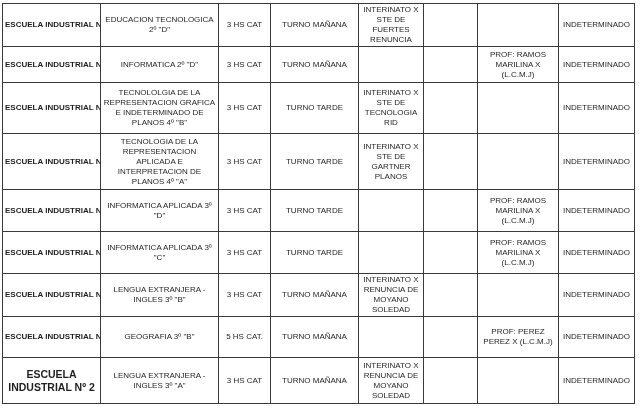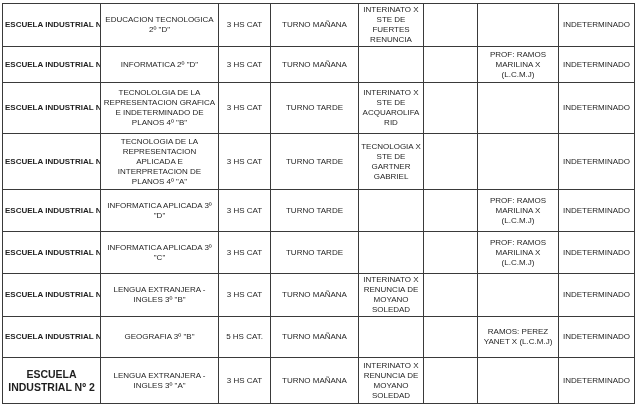--- a/index.html
+++ b/index.html
@@ -101,31 +101,31 @@
           <td class="cell-note"></td>
           <td class="cell-extra"></td>
           <td class="cell-prof">PROF: RAMOS MARILINA X (L.C.M.J)</td>
           <td class="cell-term">INDETERMINADO</td>
         </tr>
         <tr>
           <td class="cell-school">ESCUELA INDUSTRIAL Nº 2</td>
           <td class="cell-subject">TECNOLOLGIA DE LA REPRESENTACION GRAFICA E INDETERMINADO DE PLANOS 4º "B"</td>
           <td class="cell-hours">3 HS CAT</td>
           <td class="cell-shift">TURNO TARDE</td>
-          <td class="cell-note">INTERINATO X STE DE ACQUAROLIFA RID</td>
+          <td class="cell-note">INTERINATO X STE DE TECNOLOGIA RID</td>
           <td class="cell-extra"></td>
           <td class="cell-prof"></td>
           <td class="cell-term">INDETERMINADO</td>
         </tr>
         <tr>
           <td class="cell-school">ESCUELA INDUSTRIAL Nº 2</td>
           <td class="cell-subject">TECNOLOGIA DE LA REPRESENTACION APLICADA E INTERPRETACION DE PLANOS 4º "A"</td>
           <td class="cell-hours">3 HS CAT</td>
           <td class="cell-shift">TURNO TARDE</td>
-          <td class="cell-note">TECNOLOGIA X STE DE GARTNER GABRIEL</td>
+          <td class="cell-note">INTERINATO X STE DE GARTNER PLANOS</td>
           <td class="cell-extra"></td>
           <td class="cell-prof"></td>
           <td class="cell-term">INDETERMINADO</td>
         </tr>
         <tr>
           <td class="cell-school">ESCUELA INDUSTRIAL Nº 2</td>
           <td class="cell-subject">INFORMATICA APLICADA 3º "D"</td>
           <td class="cell-hours">3 HS CAT</td>
           <td class="cell-shift">TURNO TARDE</td>
           <td class="cell-note"></td>
@@ -153,21 +153,21 @@
           <td class="cell-prof"></td>
           <td class="cell-term">INDETERMINADO</td>
         </tr>
         <tr>
           <td class="cell-school">ESCUELA INDUSTRIAL Nº 2</td>
           <td class="cell-subject">GEOGRAFIA 3º "B"</td>
           <td class="cell-hours">5 HS CAT.</td>
           <td class="cell-shift">TURNO MAÑANA</td>
           <td class="cell-note"></td>
           <td class="cell-extra"></td>
-          <td class="cell-prof">RAMOS: PEREZ YANET X (L.C.M.J)</td>
+          <td class="cell-prof">PROF: PEREZ PEREZ X (L.C.M.J)</td>
           <td class="cell-term">INDETERMINADO</td>
         </tr>
         <tr>
           <td class="cell-school big">ESCUELA INDUSTRIAL Nº 2</td>
           <td class="cell-subject">LENGUA EXTRANJERA - INGLES 3º "A"</td>
           <td class="cell-hours">3 HS CAT</td>
           <td class="cell-shift">TURNO MAÑANA</td>
           <td class="cell-note">INTERINATO X RENUNCIA DE MOYANO SOLEDAD</td>
           <td class="cell-extra"></td>
           <td class="cell-prof"></td>

